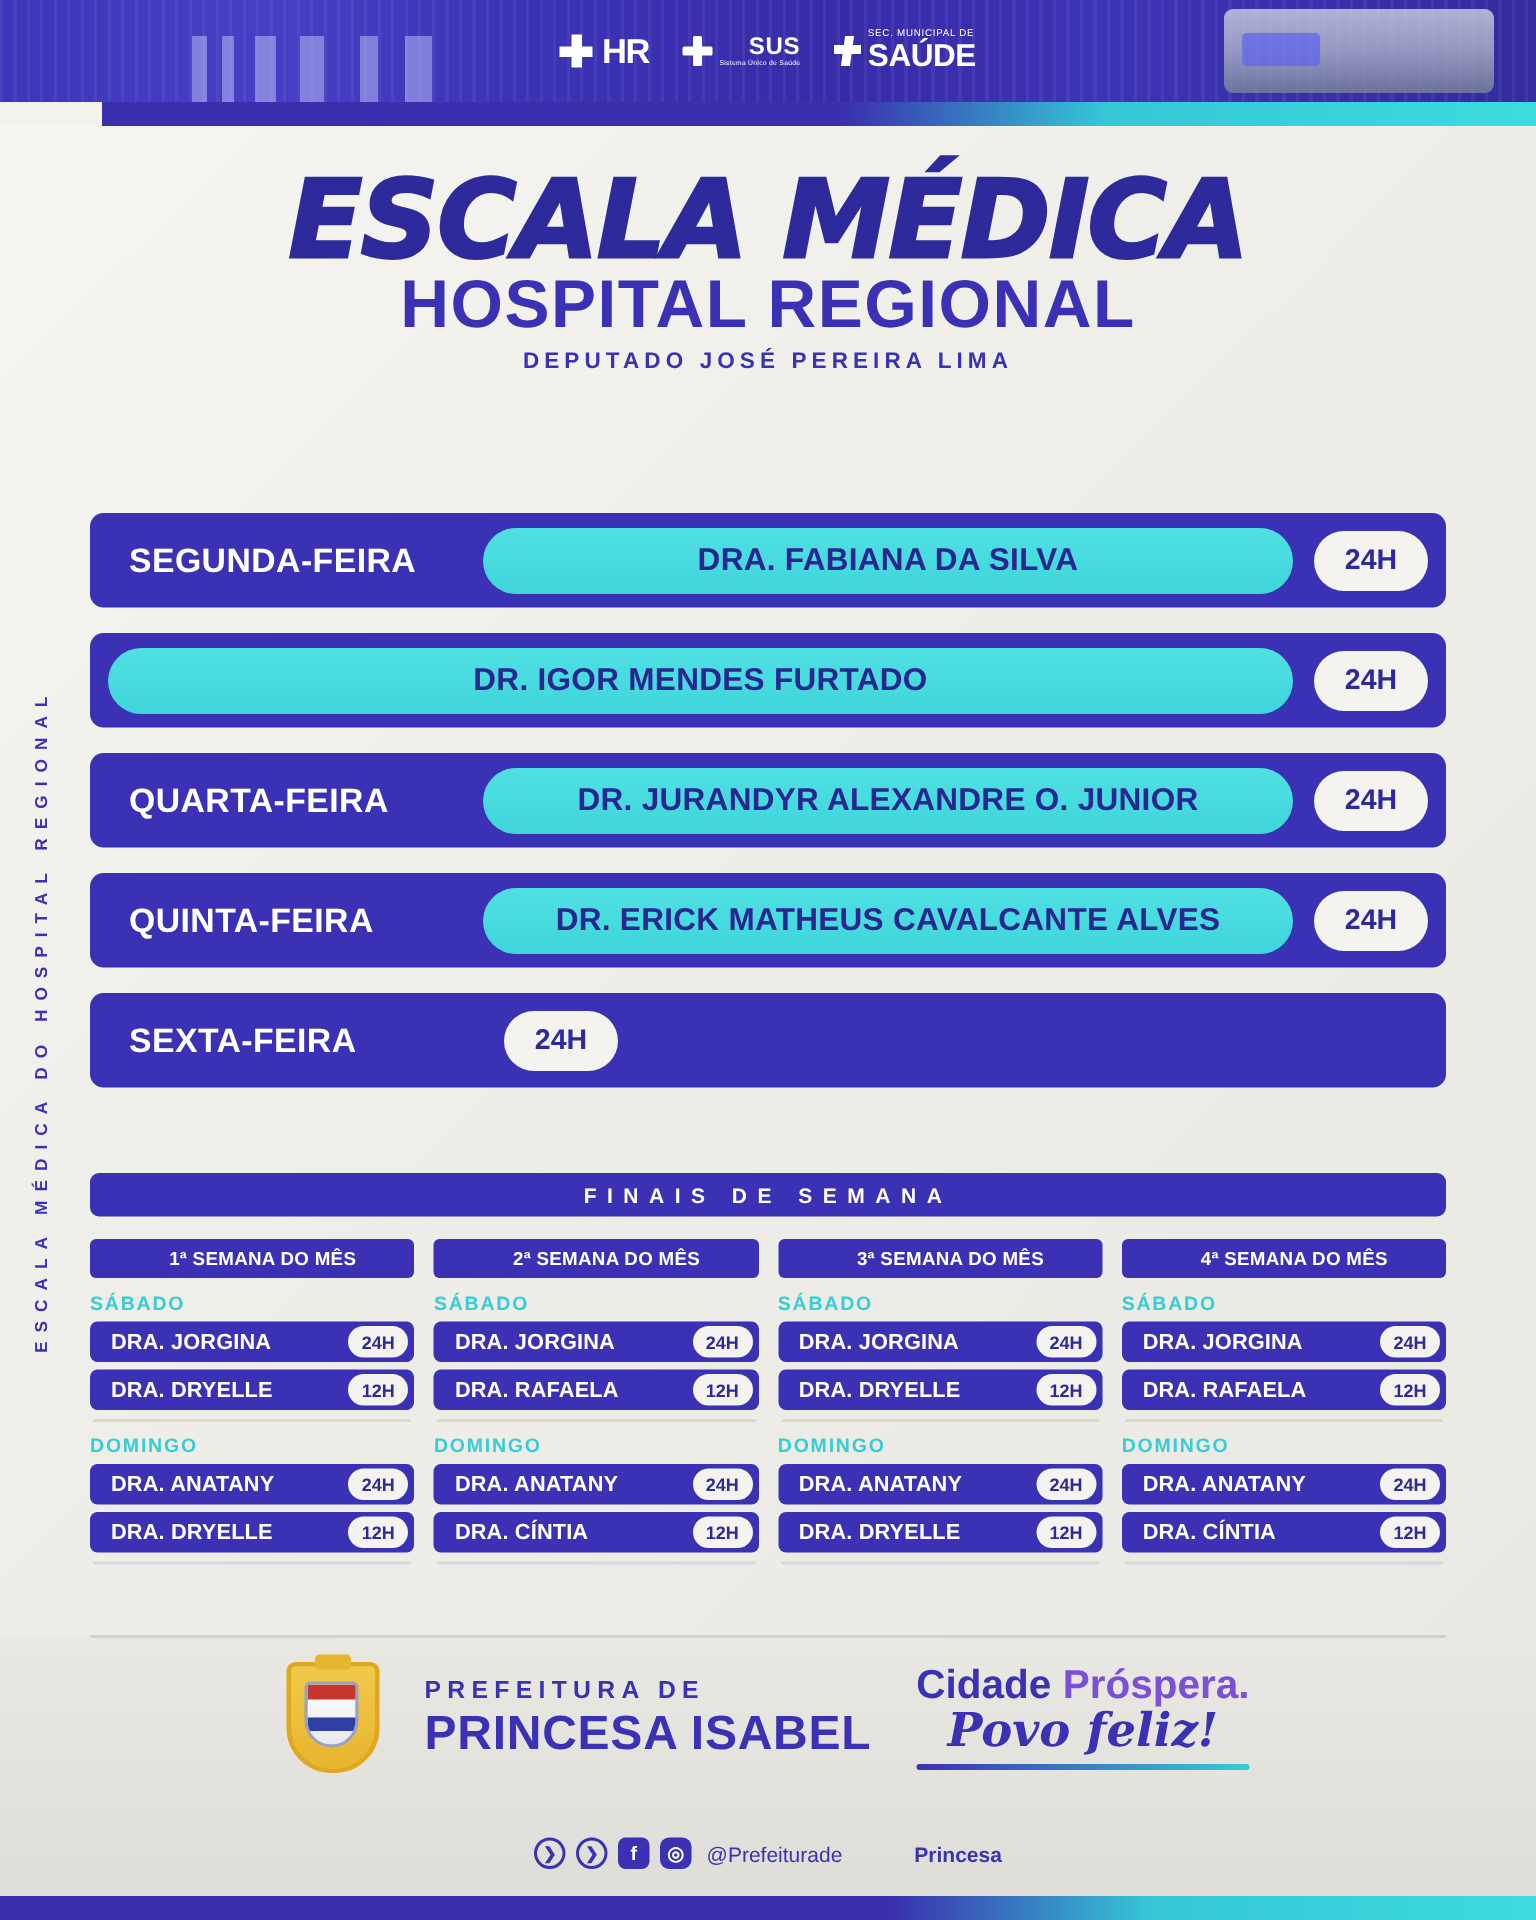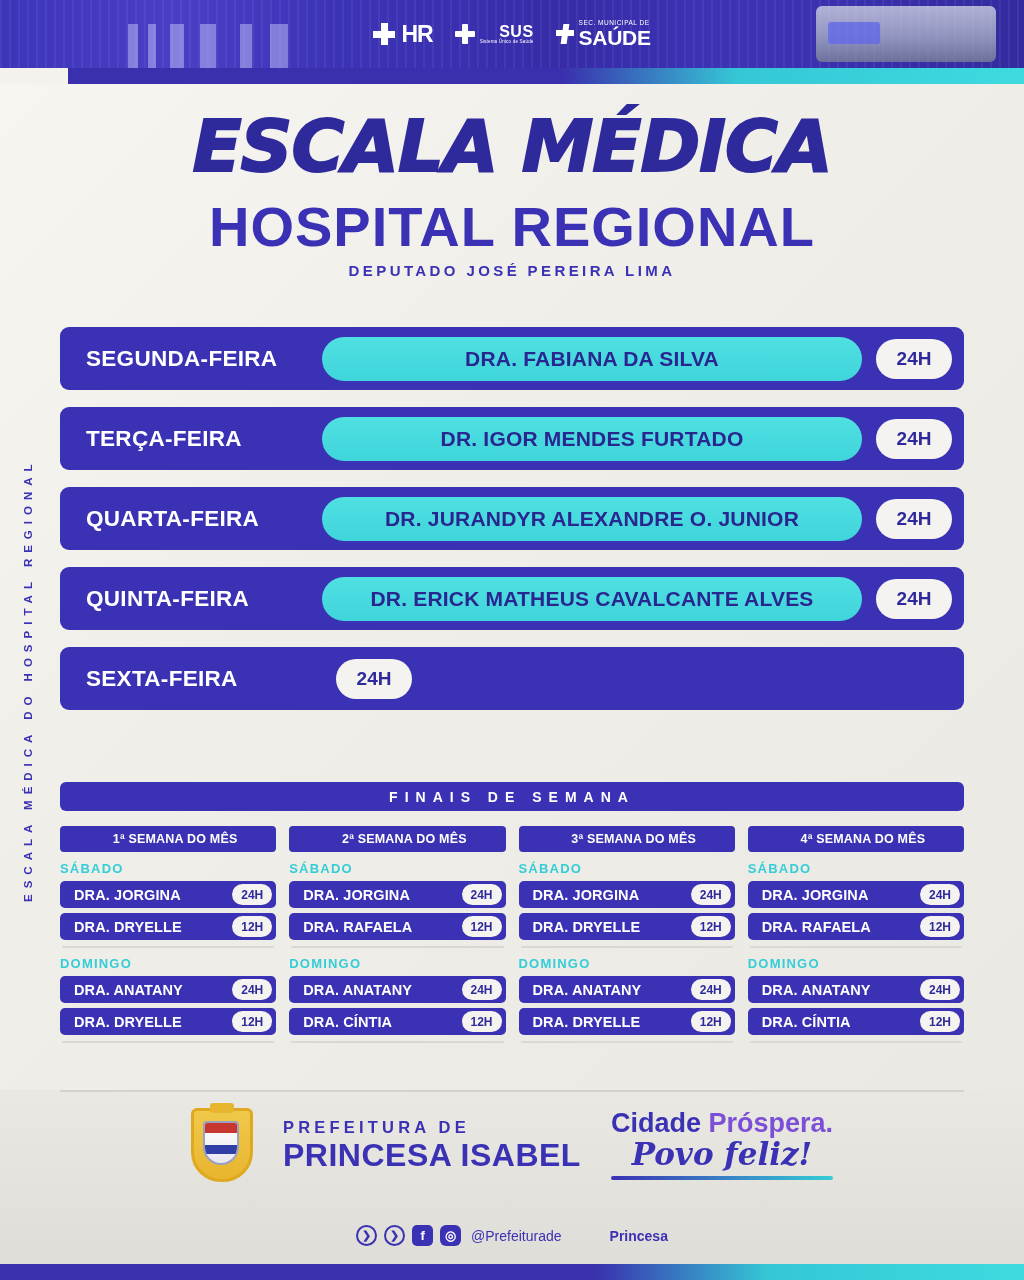--- a/index.html
+++ b/index.html
@@ -96,34 +96,34 @@
 
   
   .titlewrap { position: absolute; top: 112px; left: 0; width: 1024px; text-align: center; }
   .t1 {
     font-family: "DejaVu Sans", sans-serif;
     font-size: 72px; font-weight: 700; font-style: italic;
     color: #2e2a9c; letter-spacing: -1px; line-height: .95;
     -webkit-text-stroke: 2px #2e2a9c;
   }
   .t2 {
-    font-size: 56px; font-weight: 700; color: #3b31b4;
-    letter-spacing: 1px; margin-top: 19px; line-height: 1;
+    font-size: 45px; font-weight: 700; color: #3b31b4;
+    letter-spacing: 1px; margin-top: 0; line-height: 1;
   }
   .t3 {
     font-size: 15px; font-weight: 700; color: #3b31b4;
     letter-spacing: 3.4px; margin-top: 7px;
   }
 
   
   .rows { position: absolute; top: 327px; left: 60px; width: 904px; }
   .row {
     position: relative; height: 63px; margin-bottom: 17px;
     background: #3b31b4; border-radius: 9px;
-    display: flex; align-items: center; padding: 0 12px;
+    display: flex; align-items: center; padding: 0 12px; margin-top: 15px;
   }
   .row .day {
     color: #fff; font-weight: 700; font-size: 22.5px; letter-spacing: .3px;
     width: 250px; padding-left: 14px;
   }
   .row .docpill {
     flex: 1; height: 44px; background: linear-gradient(180deg,#4fe0e3 0%, #3fd5da 100%);
     border-radius: 22px; display: flex; align-items: center; justify-content: center;
     color: #2a2690; font-weight: 700; font-size: 21px; letter-spacing: .2px;
   }
@@ -270,21 +270,20 @@
     <div class="t3">DEPUTADO JOSÉ PEREIRA LIMA</div>
   </div>
 
   <div class="rows">
     <div class="row">
       <div class="day">SEGUNDA-FEIRA</div>
       <div class="docpill">DRA. FABIANA DA SILVA</div>
       <div class="hours">24H</div>
     </div>
     <div class="row">
-      <div class="day">TERÇA-FEIRA</div>
       <div class="docpill">DR. IGOR MENDES FURTADO</div>
       <div class="hours">24H</div>
     </div>
     <div class="row">
       <div class="day">QUARTA-FEIRA</div>
       <div class="docpill">DR. JURANDYR ALEXANDRE O. JUNIOR</div>
       <div class="hours">24H</div>
     </div>
     <div class="row">
       <div class="day">QUINTA-FEIRA</div>

